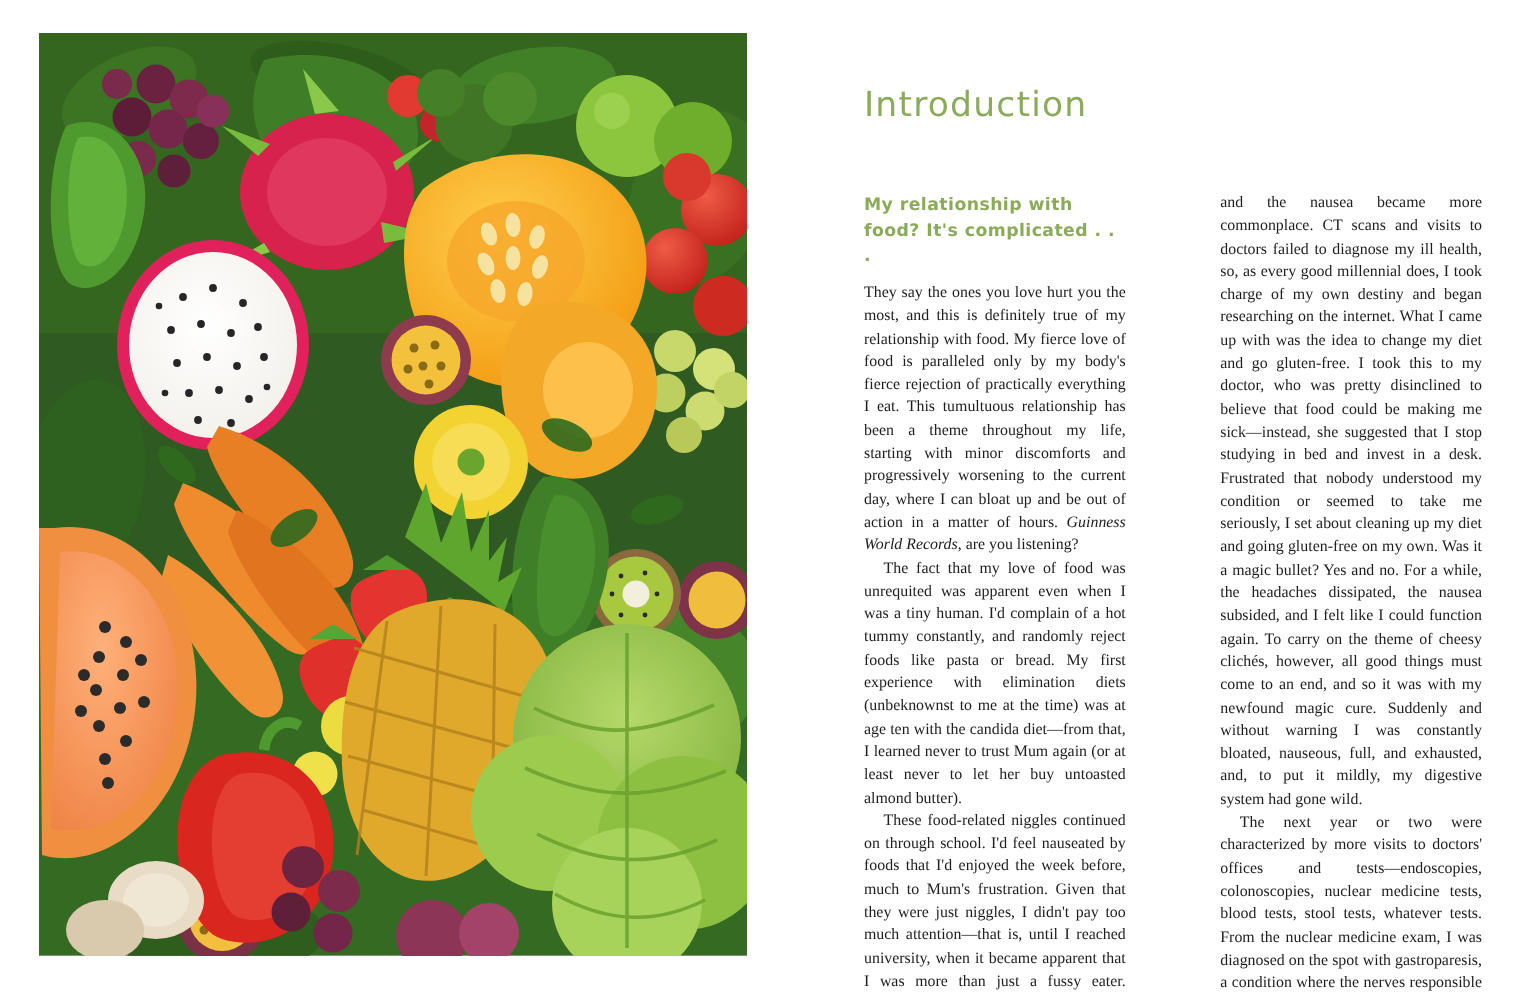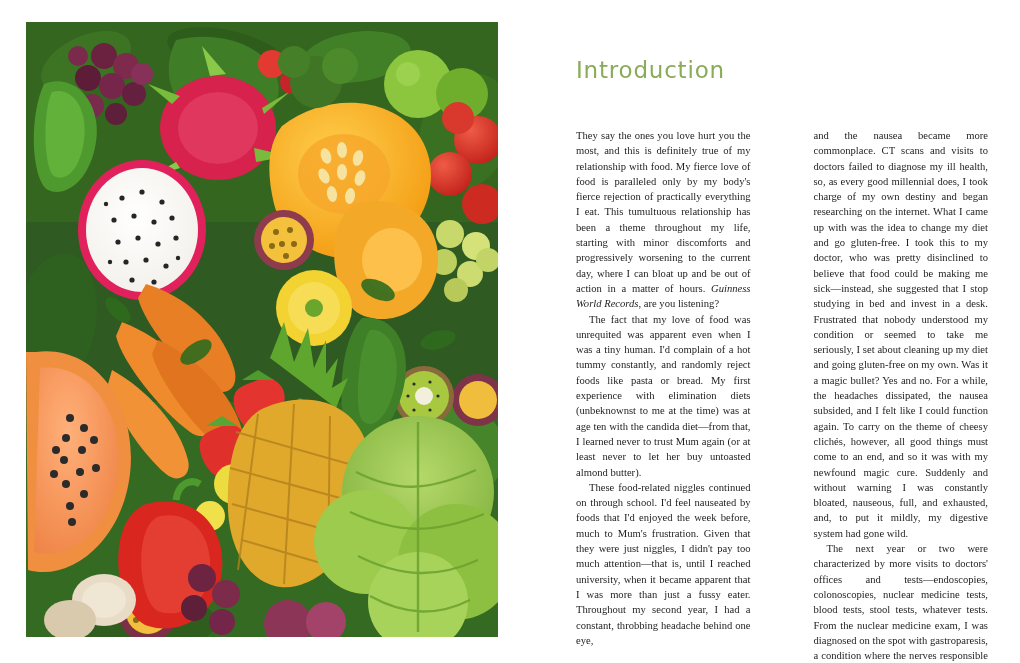--- a/index.html
+++ b/index.html
@@ -403,20 +403,21 @@
     </div>
   </div>
 
   <div class="right">
 
     <h1 class="chapter-title">Introduction</h1>
 
     <div class="columns">
 
       <div class="col left-col">
+        <h2 class="subhead">My relationship with food? It's complicated . . .</h2>
         <p>They say the ones you love hurt you the most, and this is definitely true of my relationship with food. My fierce love of food is paralleled only by my body's fierce rejection of practically everything I eat. This tumultuous relationship has been a theme throughout my life, starting with minor discomforts and progressively worsening to the current day, where I can bloat up and be out of action in a matter of hours. <em>Guinness World Records</em>, are you listening?</p>
         <p>The fact that my love of food was unrequited was apparent even when I was a tiny human. I'd complain of a hot tummy constantly, and randomly reject foods like pasta or bread. My first experience with elimination diets (unbeknownst to me at the time) was at age ten with the candida diet—from that, I learned never to trust Mum again (or at least never to let her buy untoasted almond butter).</p>
         <p>These food-related niggles continued on through school. I'd feel nauseated by foods that I'd enjoyed the week before, much to Mum's frustration. Given that they were just niggles, I didn't pay too much attention—that is, until I reached university, when it became apparent that I was more than just a fussy eater. Throughout my second year, I had a constant, throbbing headache behind one eye,</p>
       </div>
 
       <div class="col right-col">
         <p>and the nausea became more commonplace. CT scans and visits to doctors failed to diagnose my ill health, so, as every good millennial does, I took charge of my own destiny and began researching on the internet. What I came up with was the idea to change my diet and go gluten-free. I took this to my doctor, who was pretty disinclined to believe that food could be making me sick—instead, she suggested that I stop studying in bed and invest in a desk. Frustrated that nobody understood my condition or seemed to take me seriously, I set about cleaning up my diet and going gluten-free on my own. Was it a magic bullet? Yes and no. For a while, the headaches dissipated, the nausea subsided, and I felt like I could function again. To carry on the theme of cheesy clichés, however, all good things must come to an end, and so it was with my newfound magic cure. Suddenly and without warning I was constantly bloated, nauseous, full, and exhausted, and, to put it mildly, my digestive system had gone wild.</p>
         <p>The next year or two were characterized by more visits to doctors' offices and tests—endoscopies, colonoscopies, nuclear medicine tests, blood tests, stool tests, whatever tests. From the nuclear medicine exam, I was diagnosed on the spot with gastroparesis, a condition where the nerves responsible for the muscle contractions that push food through the digestive system are damaged or not functioning as they should. It can be caused by</p>
       </div>
 

